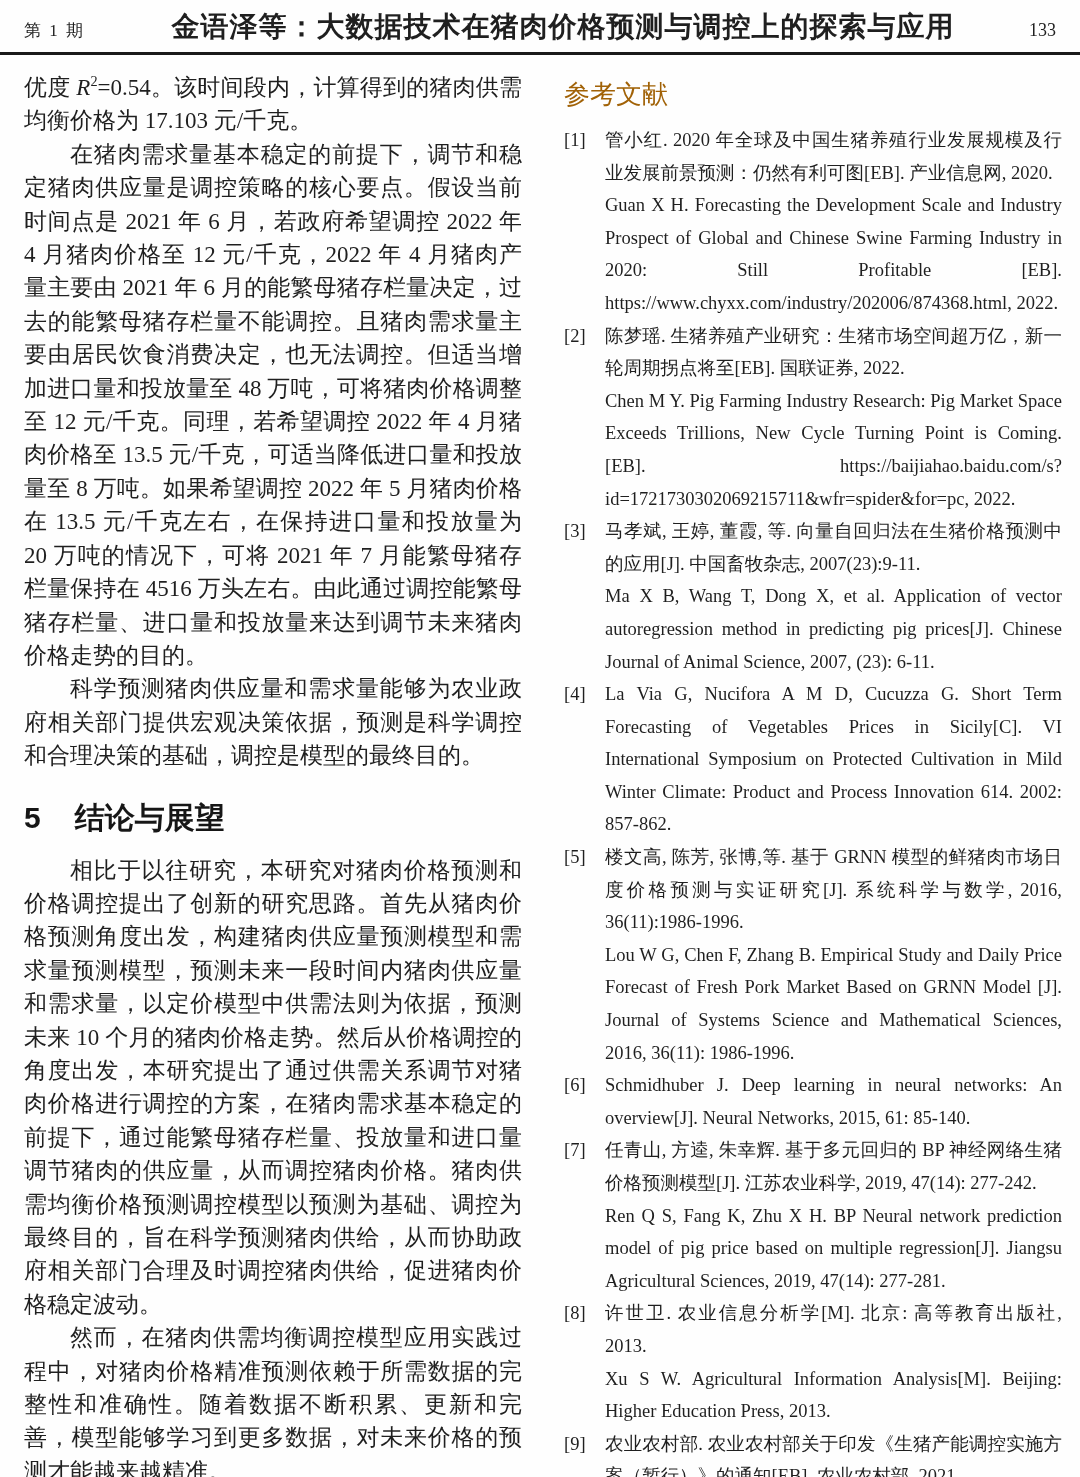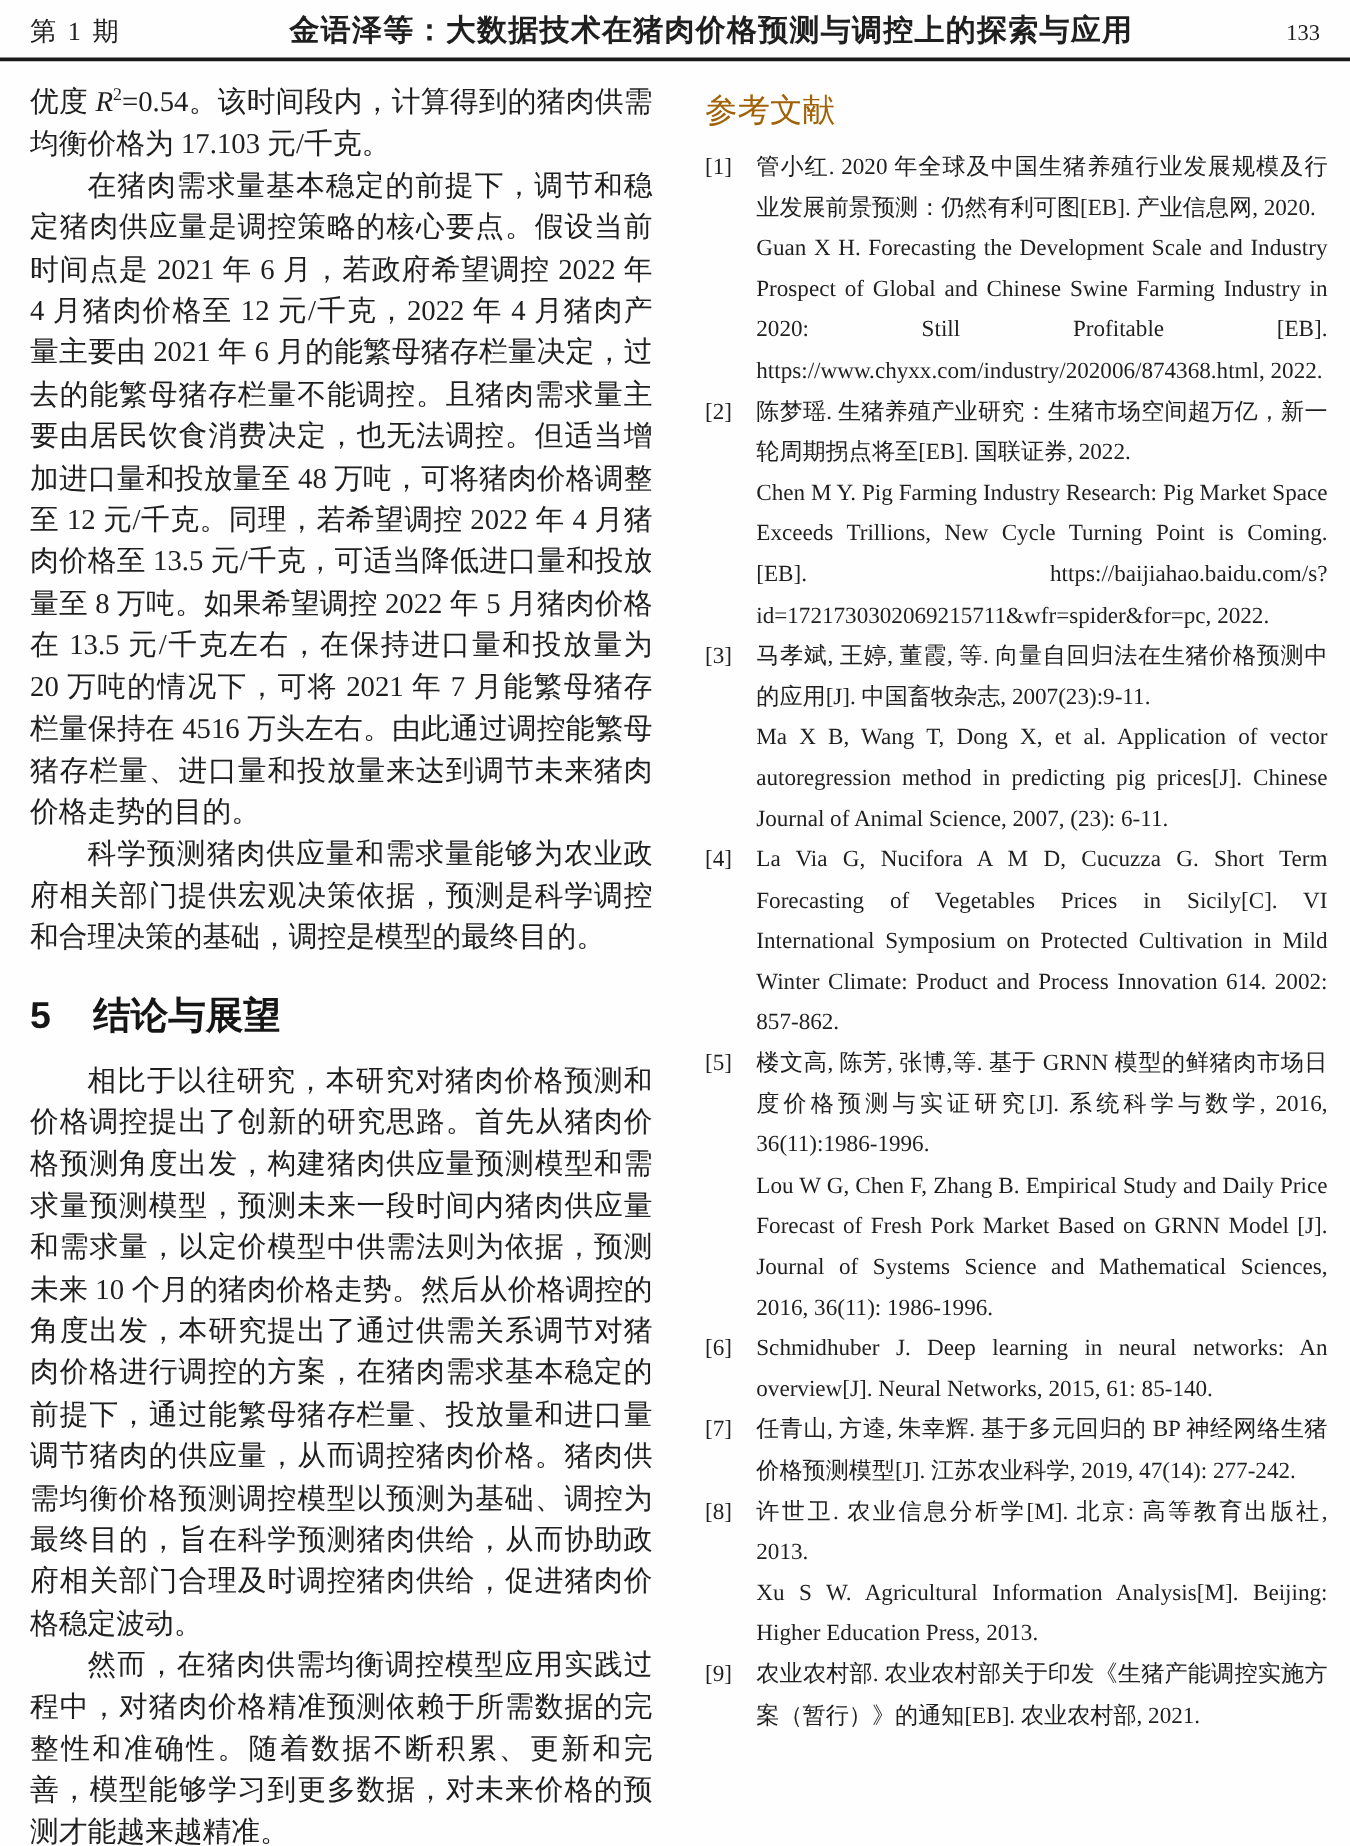--- a/index.html
+++ b/index.html
@@ -11,24 +11,24 @@
     color:#1f1f1f;
     font-family:"Liberation Serif","DejaVu Serif",serif;
     overflow:hidden;
     box-sizing:border-box;
   }
   
   .page-header{
     display:flex;justify-content:space-between;align-items:baseline;
     padding:8px 24px 4px 24px;
   }
-  .issue-label{font-size:21px;letter-spacing:2px;}
+  .issue-label{font-size:17px;letter-spacing:2px;}
   .running-title{
     font-family:"Liberation Sans","DejaVu Sans",sans-serif;
-    font-size:24px;font-weight:700;letter-spacing:1px;margin-left:12px;
+    font-size:28px;font-weight:700;letter-spacing:1px;margin-left:12px;
   }
   .page-number{font-size:18px;}
   .header-rule{height:3px;background:#1a1a1a;margin:2px 0 0 0;}
   
   .columns{
     display:flex;
     padding:16px 22px 0 24px;
     gap:42px;
     box-sizing:border-box;
   }
@@ -139,20 +139,21 @@
 
         <li class="ref">
           <span class="ref-label">[6]</span>
           <div class="ref-original">Schmidhuber J. Deep learning in neural networks: An overview[J]. Neural Networks, 2015, 61: 85-140.</div>
           <div class="ref-translation"></div>
         </li>
 
         <li class="ref">
           <span class="ref-label">[7]</span>
           <div class="ref-original">任青山, 方逵, 朱幸辉. 基于多元回归的 BP 神经网络生猪价格预测模型[J]. 江苏农业科学, 2019, 47(14): 277-242.</div>
+          <div class="ref-translation">Ren Q S, Fang K, Zhu X H. BP Neural network prediction model of pig price based on multiple regression[J]. Jiangsu Agricultural Sciences, 2019, 47(14): 277-281.</div>
         </li>
 
         <li class="ref">
           <span class="ref-label">[8]</span>
           <div class="ref-original">许世卫. 农业信息分析学[M]. 北京: 高等教育出版社, 2013.</div>
           <div class="ref-translation">Xu S W. Agricultural Information Analysis[M]. Beijing: Higher Education Press, 2013.</div>
         </li>
 
         <li class="ref">
           <span class="ref-label">[9]</span>

